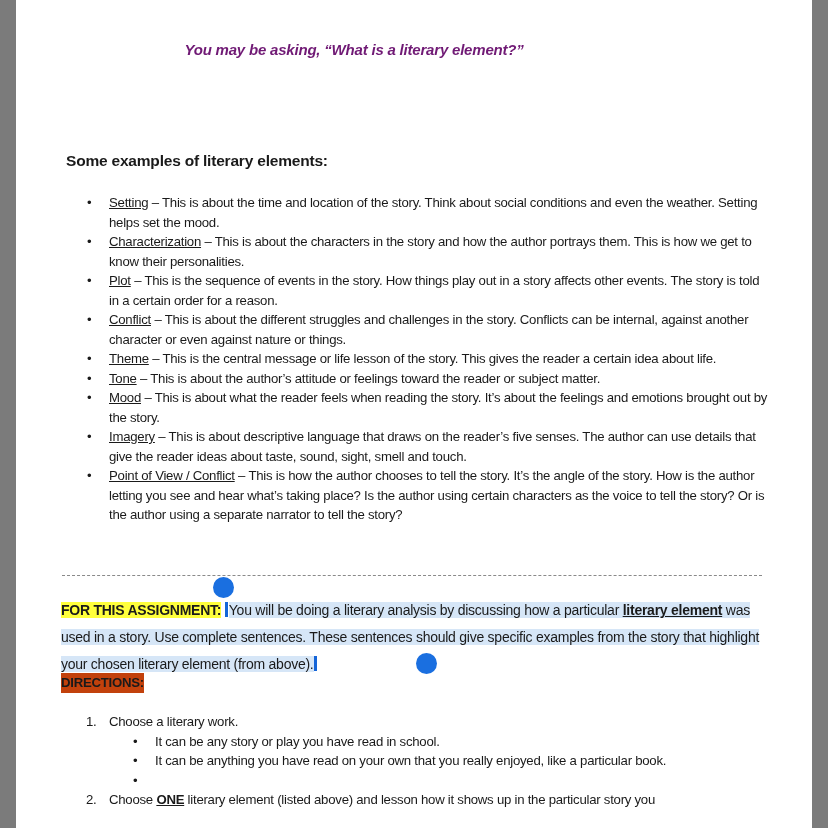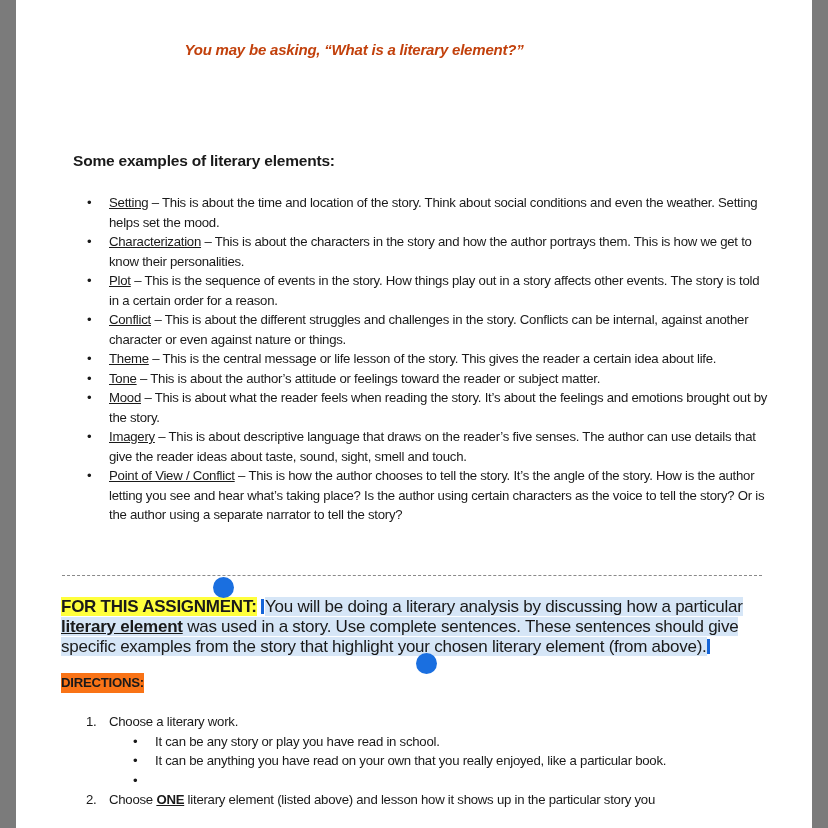--- a/index.html
+++ b/index.html
@@ -19,31 +19,31 @@
       background: #ffffff;
       font-family: "Liberation Sans", sans-serif;
       color: #1a1a1a;
       overflow: hidden;
     }
     .blue-line {
       position: absolute;
       left: 0;
       width: 676px;
       text-align: center;
-      color: #c2410c;
+      color: #701a75;
       font-style: italic;
       font-weight: bold;
       font-size: 15px;
       letter-spacing: -0.2px;
     }
     #q1 { top: 41px; }
     #q2 { top: 87px; }
     .heading {
       position: absolute;
-      left: 57px;
+      left: 50px;
       top: 152px;
       font-weight: bold;
       font-size: 15.5px;
       letter-spacing: -0.2px;
     }
     .el-list {
       position: absolute;
       left: 93px;
       top: 193px;
       width: 660px;
@@ -71,22 +71,22 @@
       top: 575px;
       width: 700px;
       height: 0;
       border-top: 1.5px dashed #8a8a8a;
     }
     .assign {
       position: absolute;
       left: 45px;
       top: 597px;
       width: 700px;
-      font-size: 17px;
-      line-height: 20px;
+      font-size: 14px;
+      line-height: 27px;
       letter-spacing: -0.25px;
     }
     .hl-yellow { background: #ffff3c; font-weight: bold; }
     .sel { background: #d6e6f7; }
     .bold-u { font-weight: bold; text-decoration: underline; }
     .caret {
       display: inline-block;
       width: 3px;
       height: 15px;
       background: #1565d8;
@@ -102,21 +102,21 @@
     }
     #handle-start { left: 197px; top: 577px; }
     #handle-end { left: 400px; top: 653px; }
     .directions {
       position: absolute;
       left: 45px;
       top: 673px;
       font-size: 13.2px;
       line-height: 19.5px;
       font-weight: bold;
-      background: #f97316;
+      background: #c2410c;
       letter-spacing: -0.25px;
     }
     .steps {
       position: absolute;
       left: 70px;
       top: 712px;
       width: 700px;
       margin: 0;
       padding: 0;
       list-style: none;

